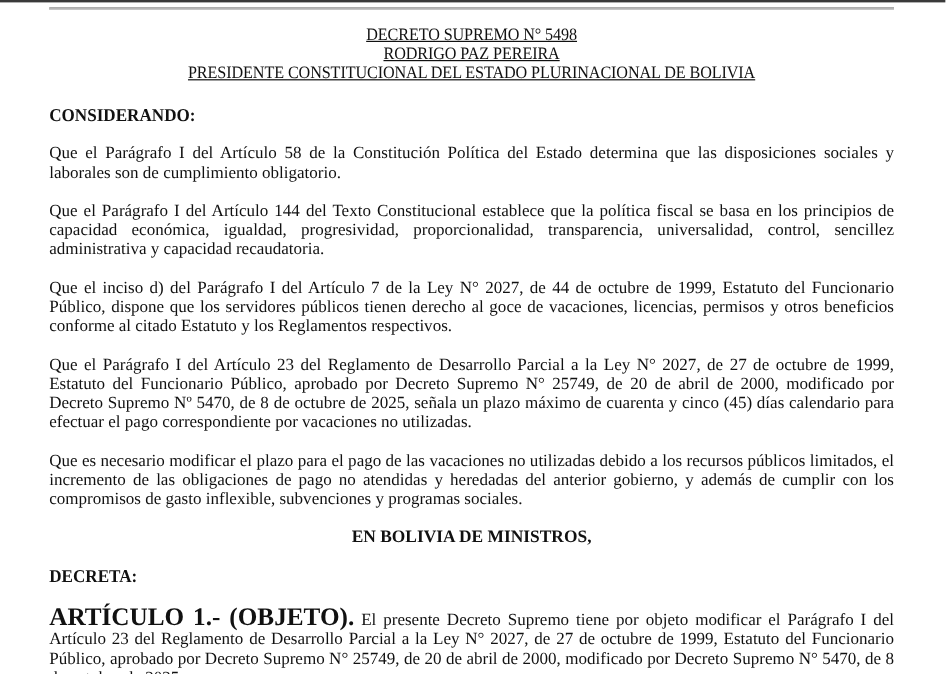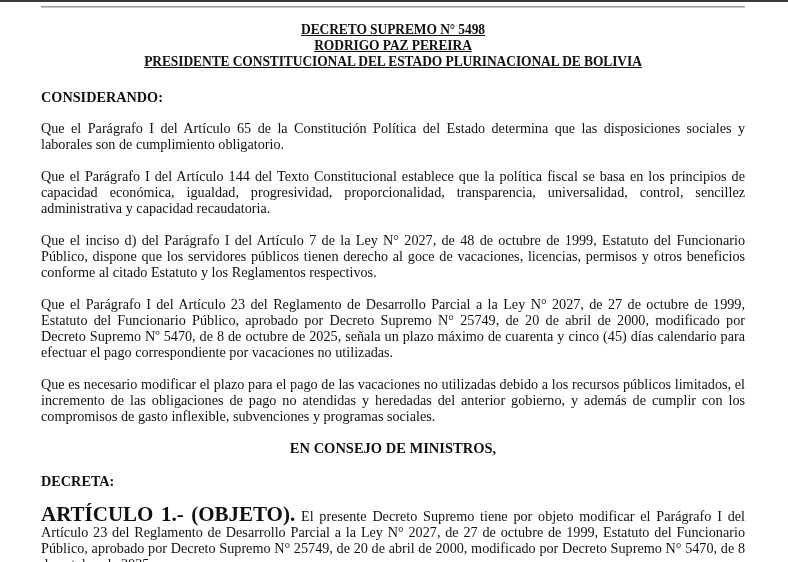--- a/index.html
+++ b/index.html
@@ -32,21 +32,21 @@
       border-bottom: 1px solid #c8c8c8;
     }
     .page {
       position: absolute;
       left: 41px;
       top: 21px;
       width: 704px;
     }
     .header {
       text-align: center;
-      font-weight: bold;
+      font-weight: normal;
       font-size: 14.5px;
       line-height: 16px;
       letter-spacing: -0.1px;
     }
     .header div {
       text-decoration: underline;
       text-decoration-thickness: 1px;
       text-underline-offset: 1px;
       transform: scaleX(0.93);
       transform-origin: center;
@@ -83,24 +83,24 @@
 
 <div class="page">
   <div class="header">
     <div>DECRETO SUPREMO N° 5498</div>
     <div>RODRIGO PAZ PEREIRA</div>
     <div>PRESIDENTE CONSTITUCIONAL DEL ESTADO PLURINACIONAL DE BOLIVIA</div>
   </div>
 
   <p class="section-heading" style="margin-top:20px;">CONSIDERANDO:</p>
 
-  <p class="para" style="margin-top:14px;">Que el Parágrafo I del Artículo 65 de la Constitución Política del Estado determina que las disposiciones sociales y laborales son de cumplimiento obligatorio.</p>
+  <p class="para" style="margin-top:14px;">Que el Parágrafo I del Artículo 58 de la Constitución Política del Estado determina que las disposiciones sociales y laborales son de cumplimiento obligatorio.</p>
   <p class="para" style="margin-top:16px;">Que el Parágrafo I del Artículo 144 del Texto Constitucional establece que la política fiscal se basa en los principios de capacidad económica, igualdad, progresividad, proporcionalidad, transparencia, universalidad, control, sencillez administrativa y capacidad recaudatoria.</p>
-  <p class="para" style="margin-top:16px;">Que el inciso d) del Parágrafo I del Artículo 7 de la Ley N° 2027, de 48 de octubre de 1999, Estatuto del Funcionario Público, dispone que los servidores públicos tienen derecho al goce de vacaciones, licencias, permisos y otros beneficios conforme al citado Estatuto y los Reglamentos respectivos.</p>
+  <p class="para" style="margin-top:16px;">Que el inciso d) del Parágrafo I del Artículo 7 de la Ley N° 2027, de 44 de octubre de 1999, Estatuto del Funcionario Público, dispone que los servidores públicos tienen derecho al goce de vacaciones, licencias, permisos y otros beneficios conforme al citado Estatuto y los Reglamentos respectivos.</p>
   <p class="para" style="margin-top:16px;">Que el Parágrafo I del Artículo 23 del Reglamento de Desarrollo Parcial a la Ley N° 2027, de 27 de octubre de 1999, Estatuto del Funcionario Público, aprobado por Decreto Supremo N° 25749, de 20 de abril de 2000, modificado por Decreto Supremo Nº 5470, de 8 de octubre de 2025, señala un plazo máximo de cuarenta y cinco (45) días calendario para efectuar el pago correspondiente por vacaciones no utilizadas.</p>
   <p class="para" style="margin-top:16px;">Que es necesario modificar el plazo para el pago de las vacaciones no utilizadas debido a los recursos públicos limitados, el incremento de las obligaciones de pago no atendidas y heredadas del anterior gobierno, y además de cumplir con los compromisos de gasto inflexible, subvenciones y programas sociales.</p>
 
-  <p class="centered-heading" style="margin-top:16px;">EN CONSEJO DE MINISTROS,</p>
+  <p class="centered-heading" style="margin-top:16px;">EN BOLIVIA DE MINISTROS,</p>
 
   <p class="section-heading" style="margin-top:16px;">DECRETA:</p>
 
   <p class="para" style="margin-top:16px;"><span class="art-label">ARTÍCULO 1.- (OBJETO).</span><span> El presente Decreto Supremo tiene por objeto modificar el Parágrafo I del Artículo 23 del Reglamento de Desarrollo Parcial a la Ley N° 2027, de 27 de octubre de 1999, Estatuto del Funcionario Público, aprobado por Decreto Supremo N° 25749, de 20 de abril de 2000, modificado por Decreto Supremo N° 5470, de 8 de octubre de 2025.</span></p>
 </div>
 
 </body></html>

